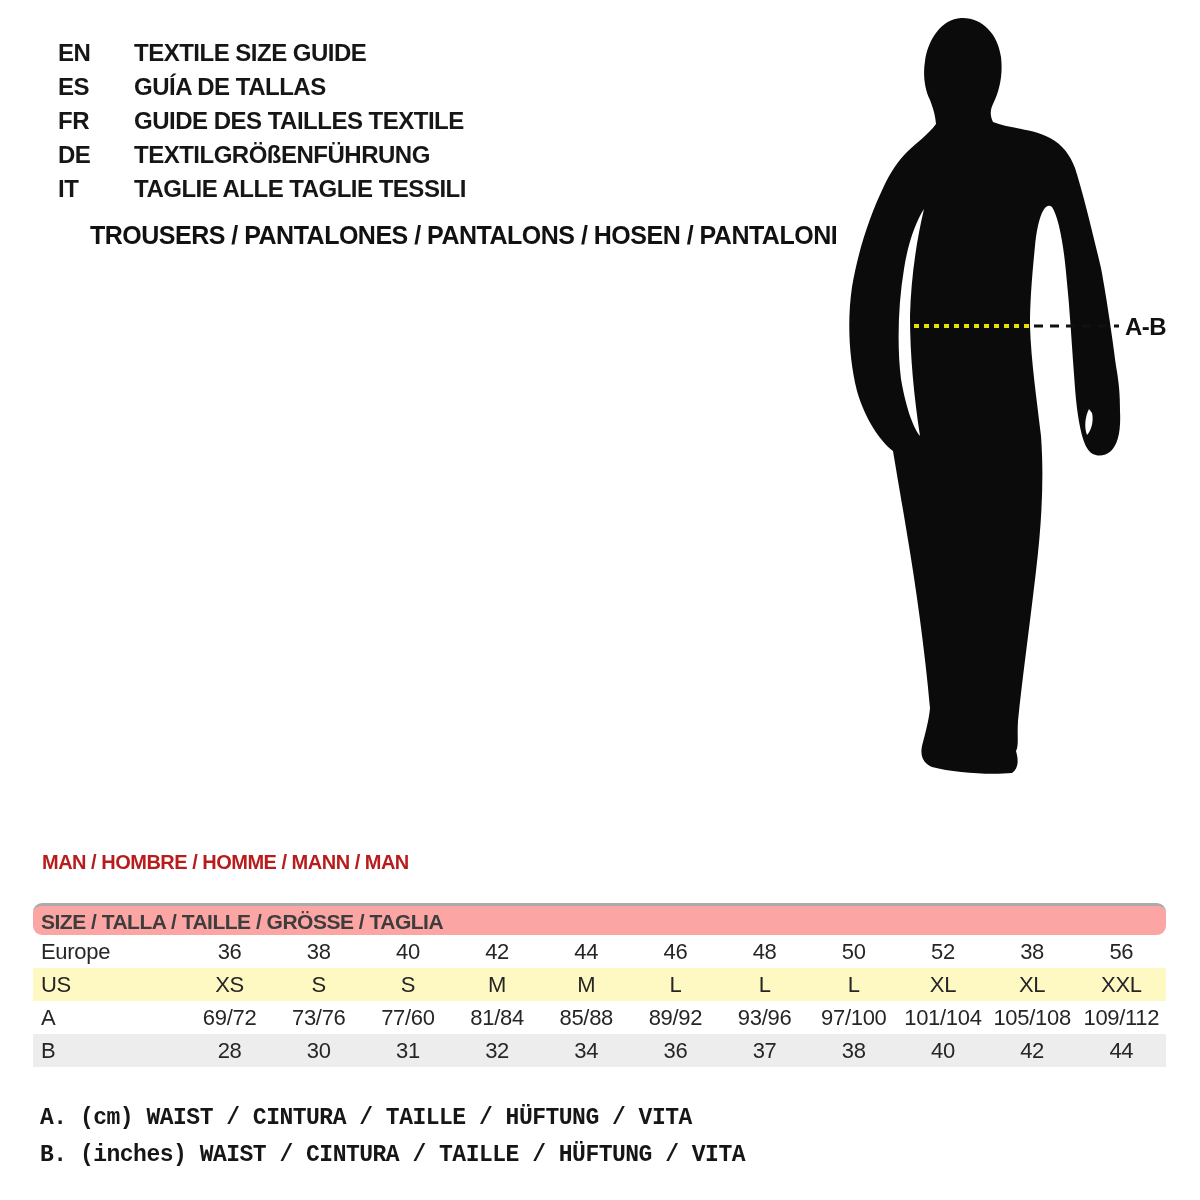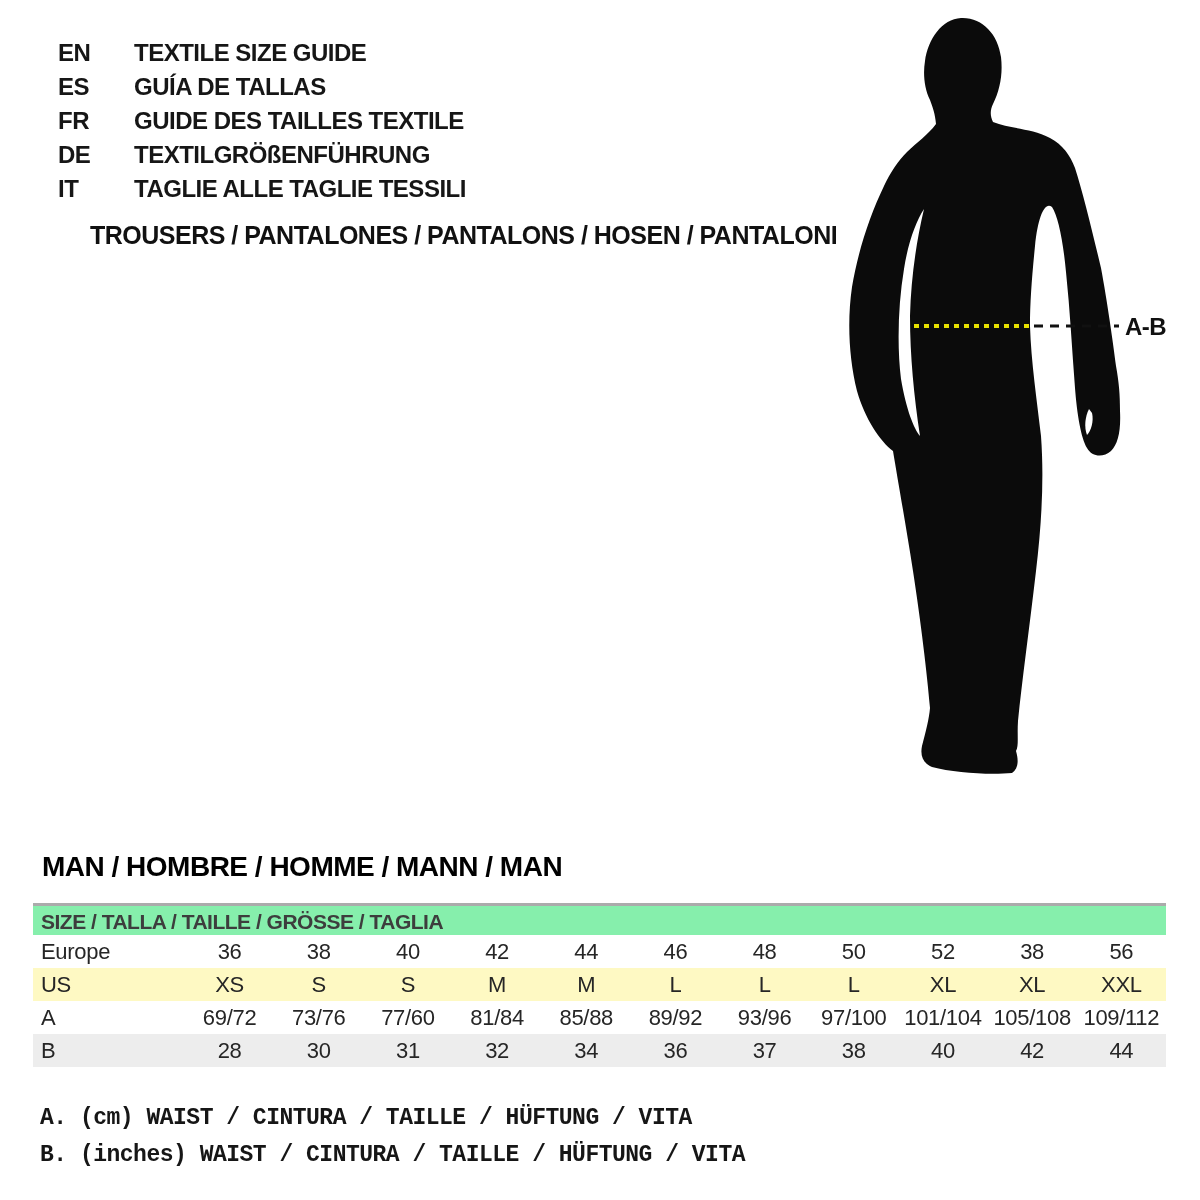--- a/index.html
+++ b/index.html
@@ -25,21 +25,21 @@
     white-space:nowrap;
     margin-left:48px;
   }
   
   .figure{position:absolute;left:820px;top:10px;width:360px;height:790px;}
   .figure svg{display:block;width:100%;height:100%;}
   .measure-text{font-family:"Liberation Sans", sans-serif;font-weight:bold;font-size:24px;fill:#111;letter-spacing:-0.5px;}
   
   .section-title{
     position:absolute;left:42px;top:851px;
-    font-weight:bold;font-size:28px;letter-spacing:-0.5px;color:#000000;
+    font-weight:bold;font-size:20px;letter-spacing:-0.5px;color:#b91c1c;
     white-space:nowrap;
   }
   
   .size-table-wrap{position:absolute;left:33px;top:903px;width:1133px;}
   .size-table-header{
     height:32px;line-height:32px;
     background:#cdcdcd;border-top:3px solid #ababab;
     font-weight:bold;font-size:21px;letter-spacing:-0.5px;color:#3d3d3d;
     padding-left:8px;box-sizing:border-box;
     white-space:nowrap;
@@ -139,21 +139,21 @@
         C 271,421 274,411 272,403 Z"></path>
       <line x1="94" y1="316" x2="210" y2="316" stroke="#e6e000" stroke-width="4" stroke-dasharray="5 5"></line>
       <line x1="214" y1="316" x2="299" y2="316" stroke="#111111" stroke-width="3" stroke-dasharray="9 7"></line>
       <text class="measure-text" x="305" y="325">A-B</text>
     </svg>
   </div>
 
   <div class="section-title">MAN / HOMBRE / HOMME / MANN / MAN</div>
 
   <div class="size-table-wrap">
-    <div class="size-table-header" style="background: #86efac;">SIZE / TALLA / TAILLE / GRÖSSE / TAGLIA</div>
+    <div class="size-table-header" style="background: #fca5a5; border-radius: 9px;">SIZE / TALLA / TAILLE / GRÖSSE / TAGLIA</div>
     <table class="size-table">
       <colgroup id="size-cols">
           <col class="label-col">
           <col>
           <col>
           <col>
           <col>
           <col>
           <col>
           <col>

